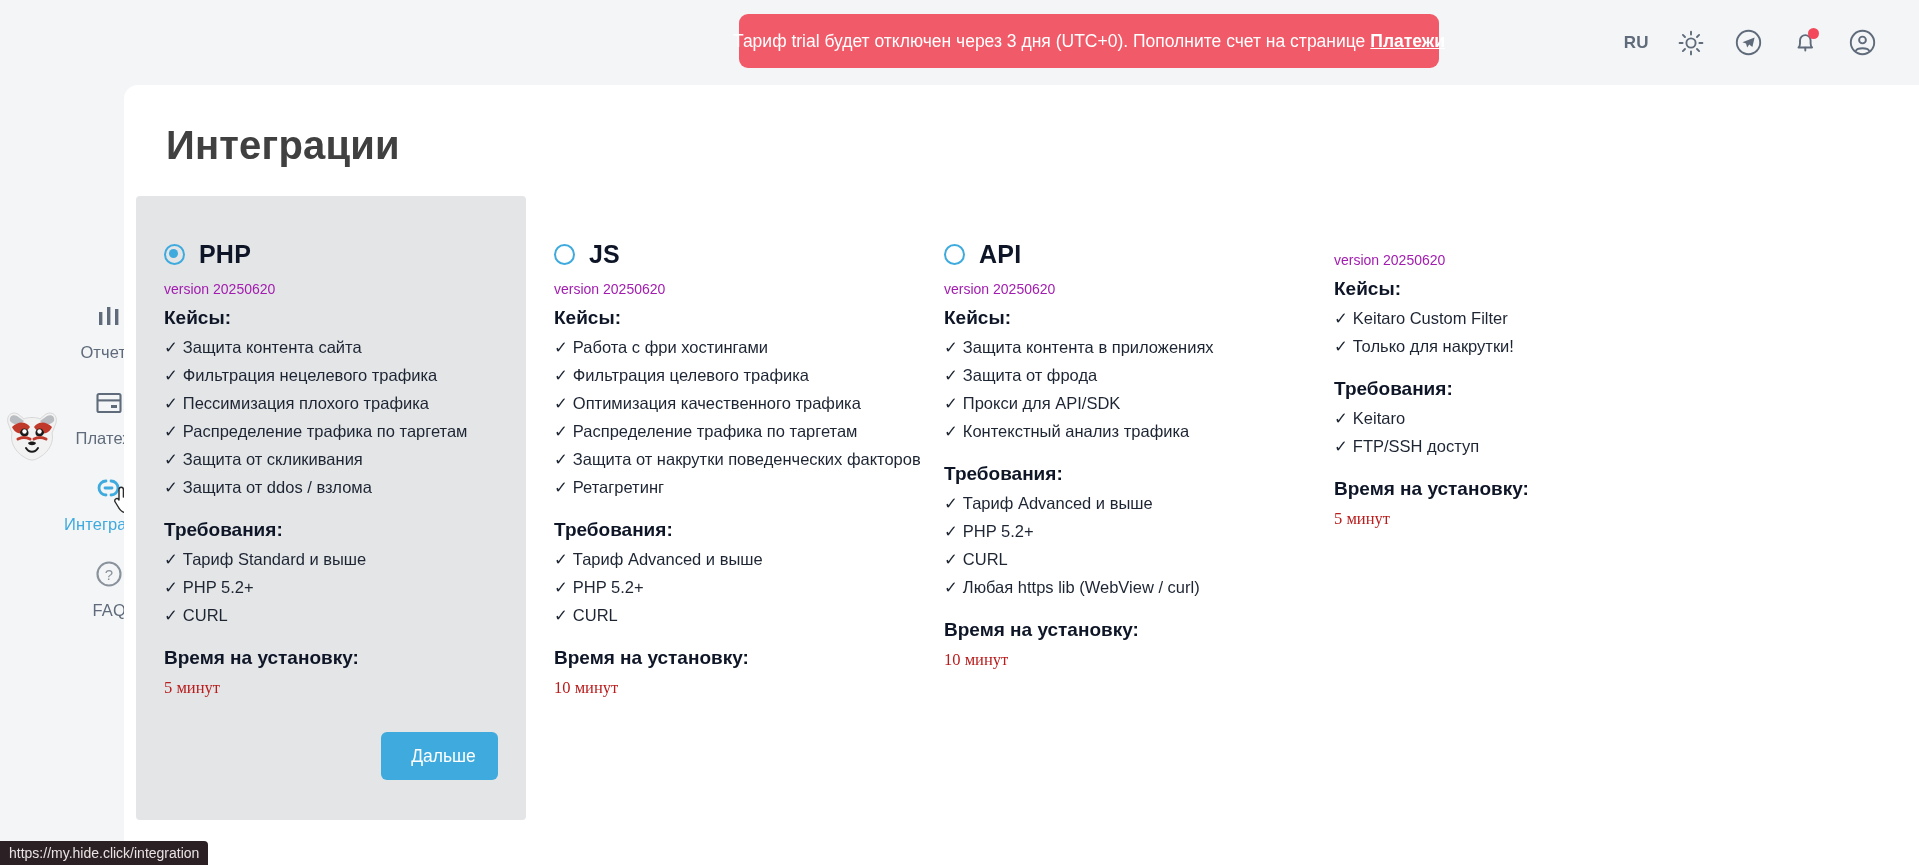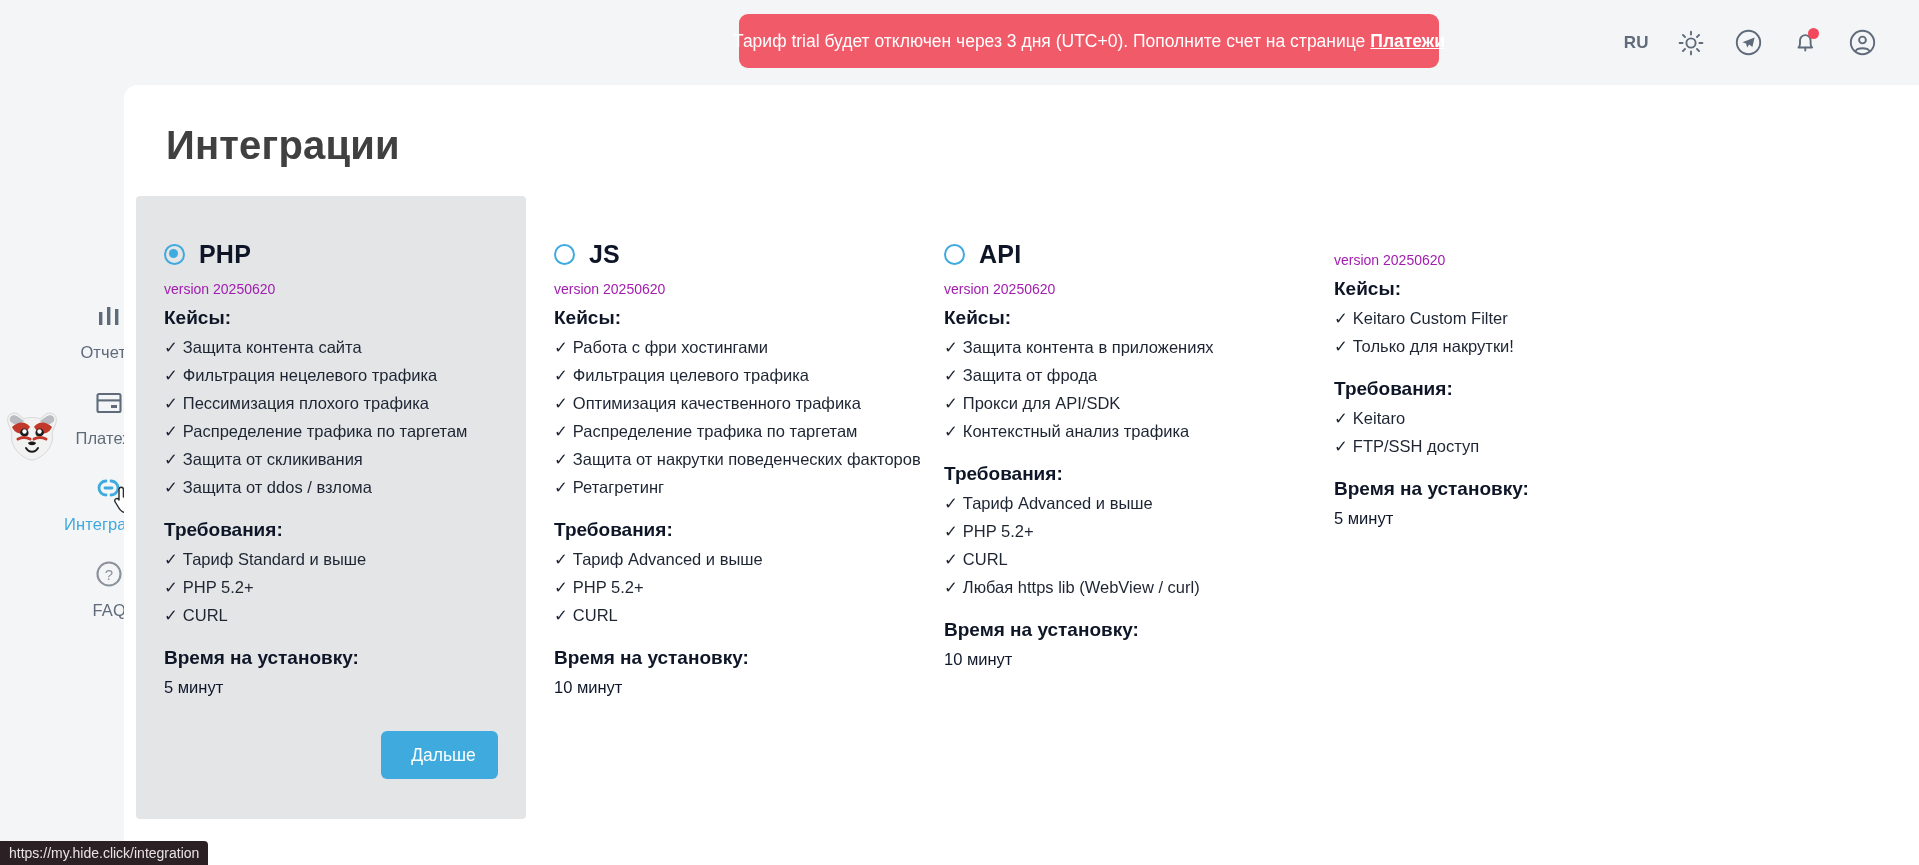--- a/index.html
+++ b/index.html
@@ -72,21 +72,21 @@
   .radio { width: 21px; height: 21px; border-radius: 50%; border: 2.4px solid #3eaadd;
            flex: none; position: relative; cursor: pointer; }
   .radio.on::after { content: ""; position: absolute; left: 3.3px; top: 3.3px;
                      width: 9px; height: 9px; border-radius: 50%; background: #3eaadd; }
   .card-title { font-size: 25px; font-weight: bold; color: #0d1526; letter-spacing: .2px; }
   .card-version { font-size: 14px; color: #a21caf; margin-top: 12px; }
   .sec-title { font-size: 19px; font-weight: bold; color: #0d1526; margin-top: 10px; }
   .sec-title.gap { margin-top: 22px; }
   .feat { font-size: 16.5px; color: #1d2533; margin-top: 9px; white-space: nowrap; }
   .feat .ck { margin-right: 5px; }
-  .plain { font-size: 16.5px; color: #0f172a; margin-top: 9px; }
+  .plain { font-size: 16.5px; color: #b91c1c; margin-top: 9px; font-family: Liberation Serif, serif; }
   .next-btn {
     margin-top: 34px; margin-left: auto; width: 117px; height: 48px;
     background: #3eaadd; color: #fff; border: none; border-radius: 6px;
     font-size: 17.5px; font-family: "Liberation Sans", sans-serif; cursor: pointer;
     display: block;
     padding-left: 8px;
   }
 
   
   .statusbar {

